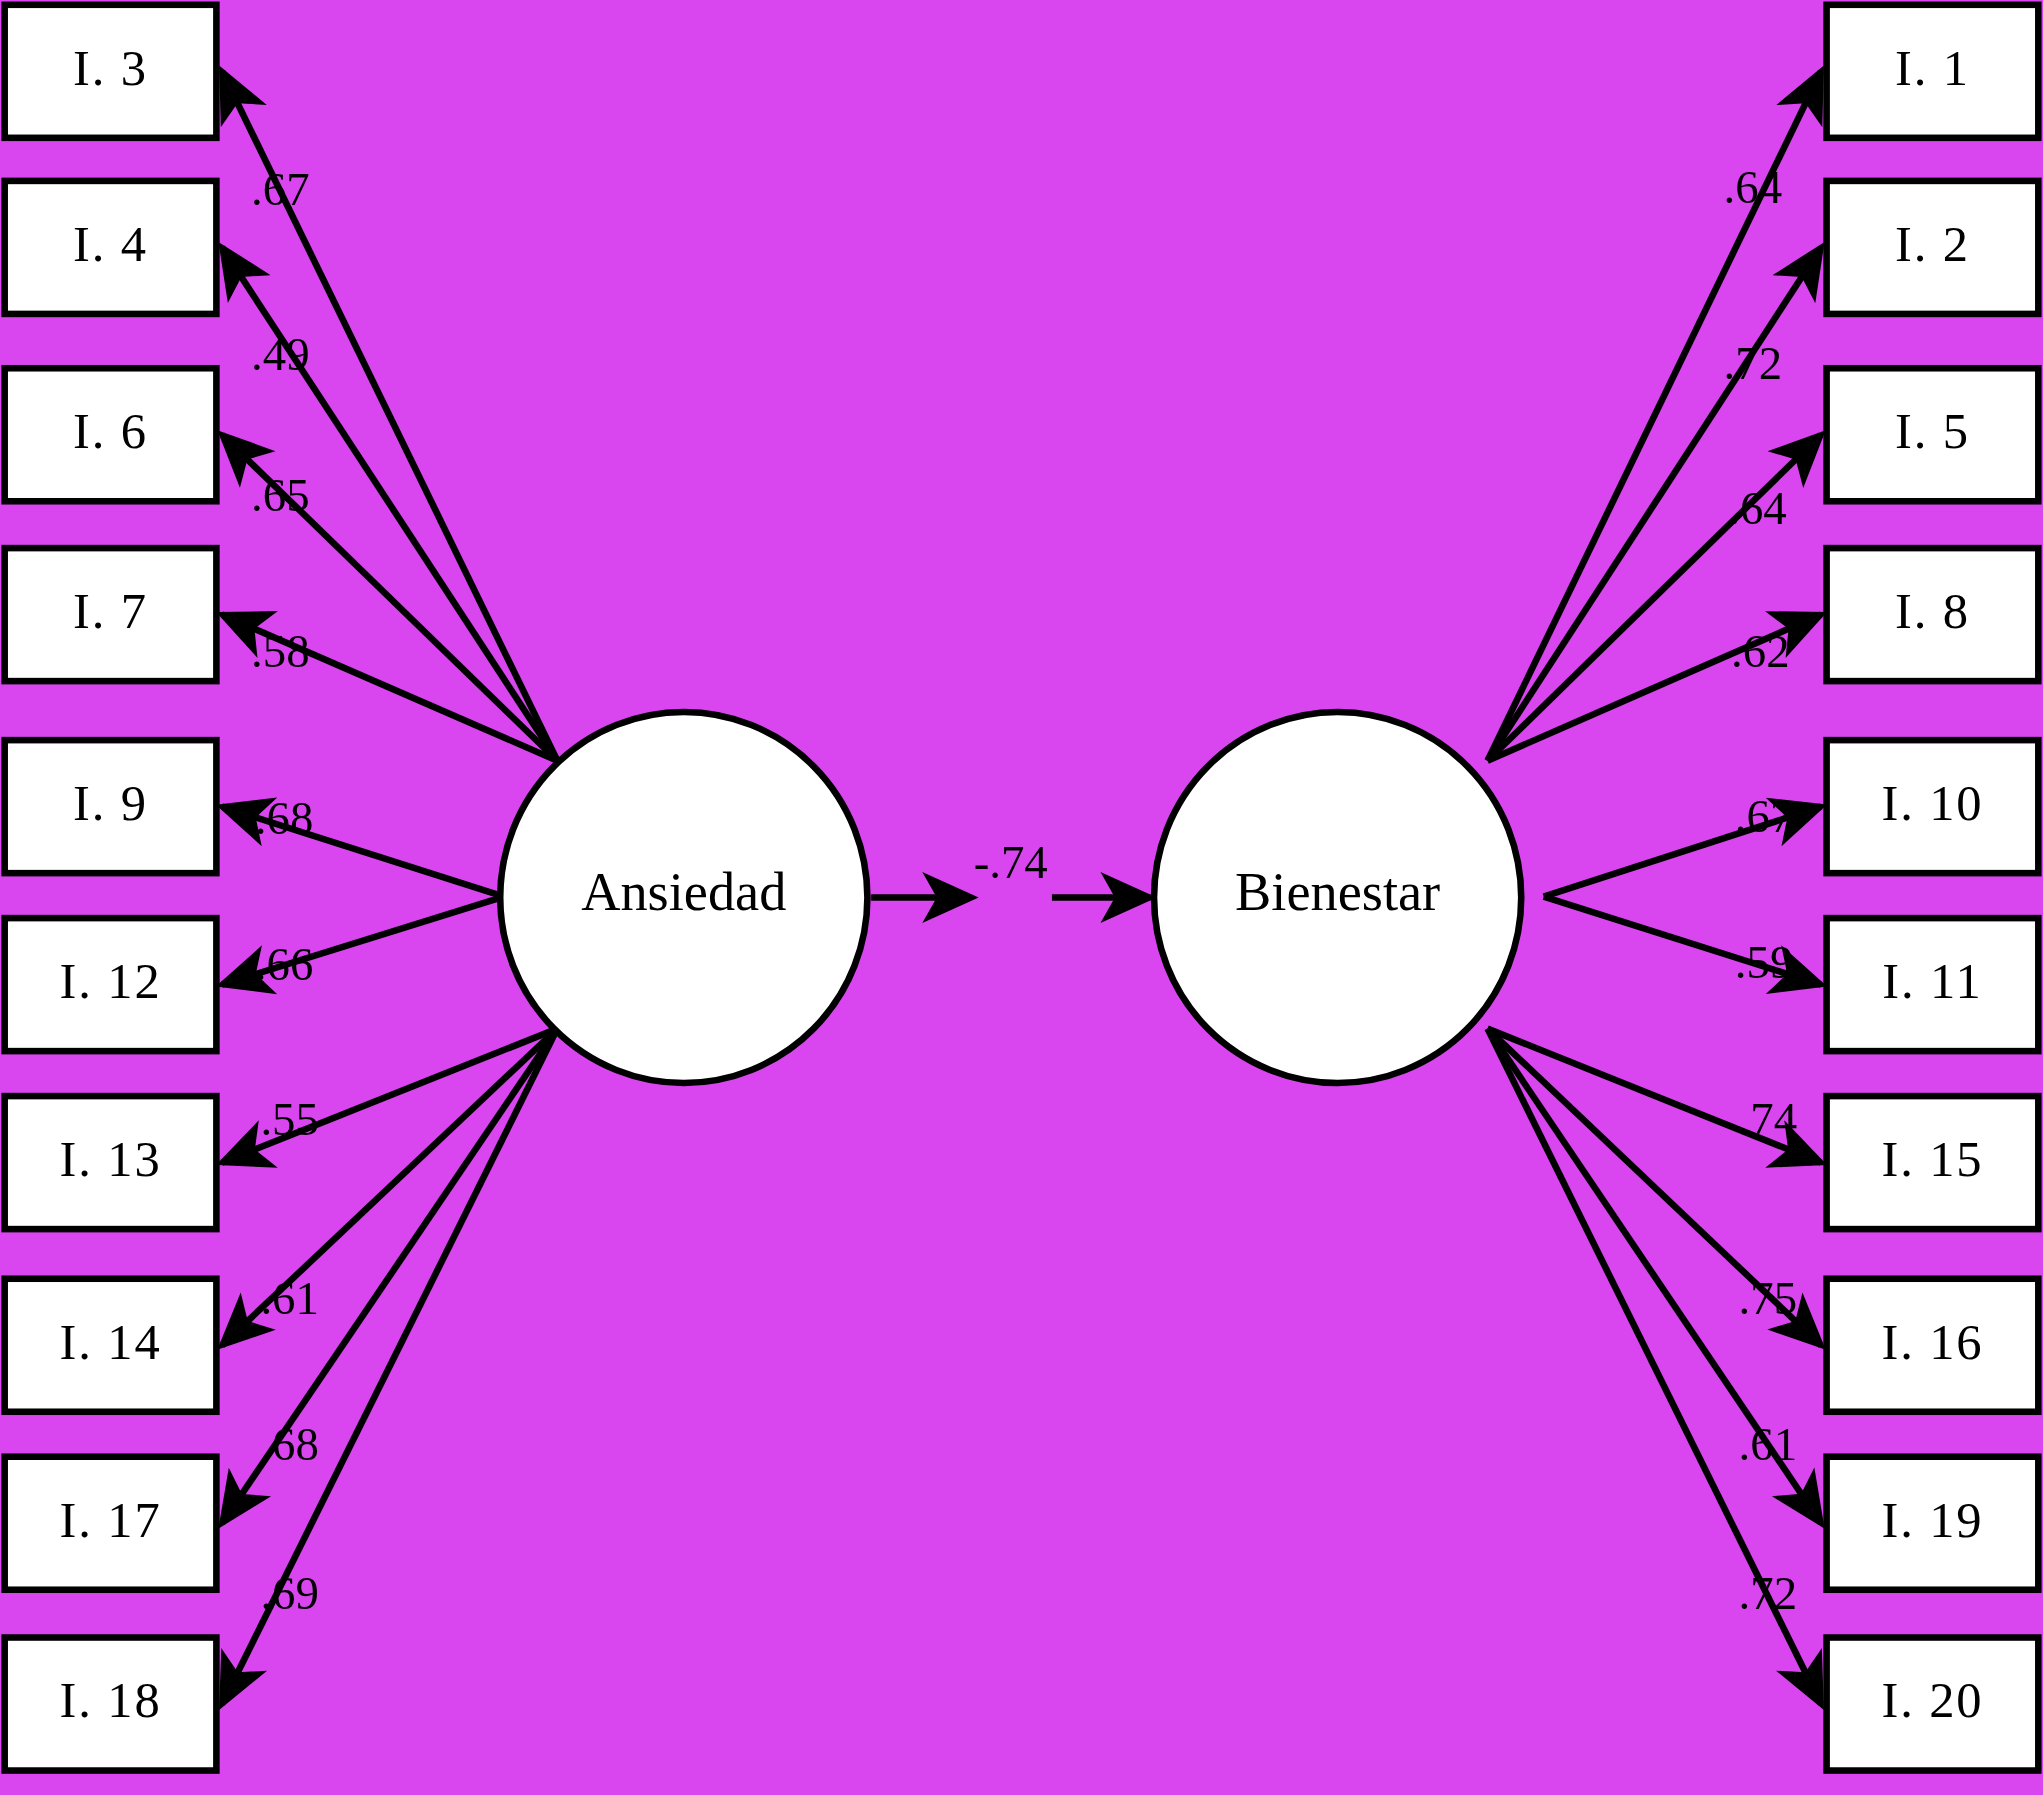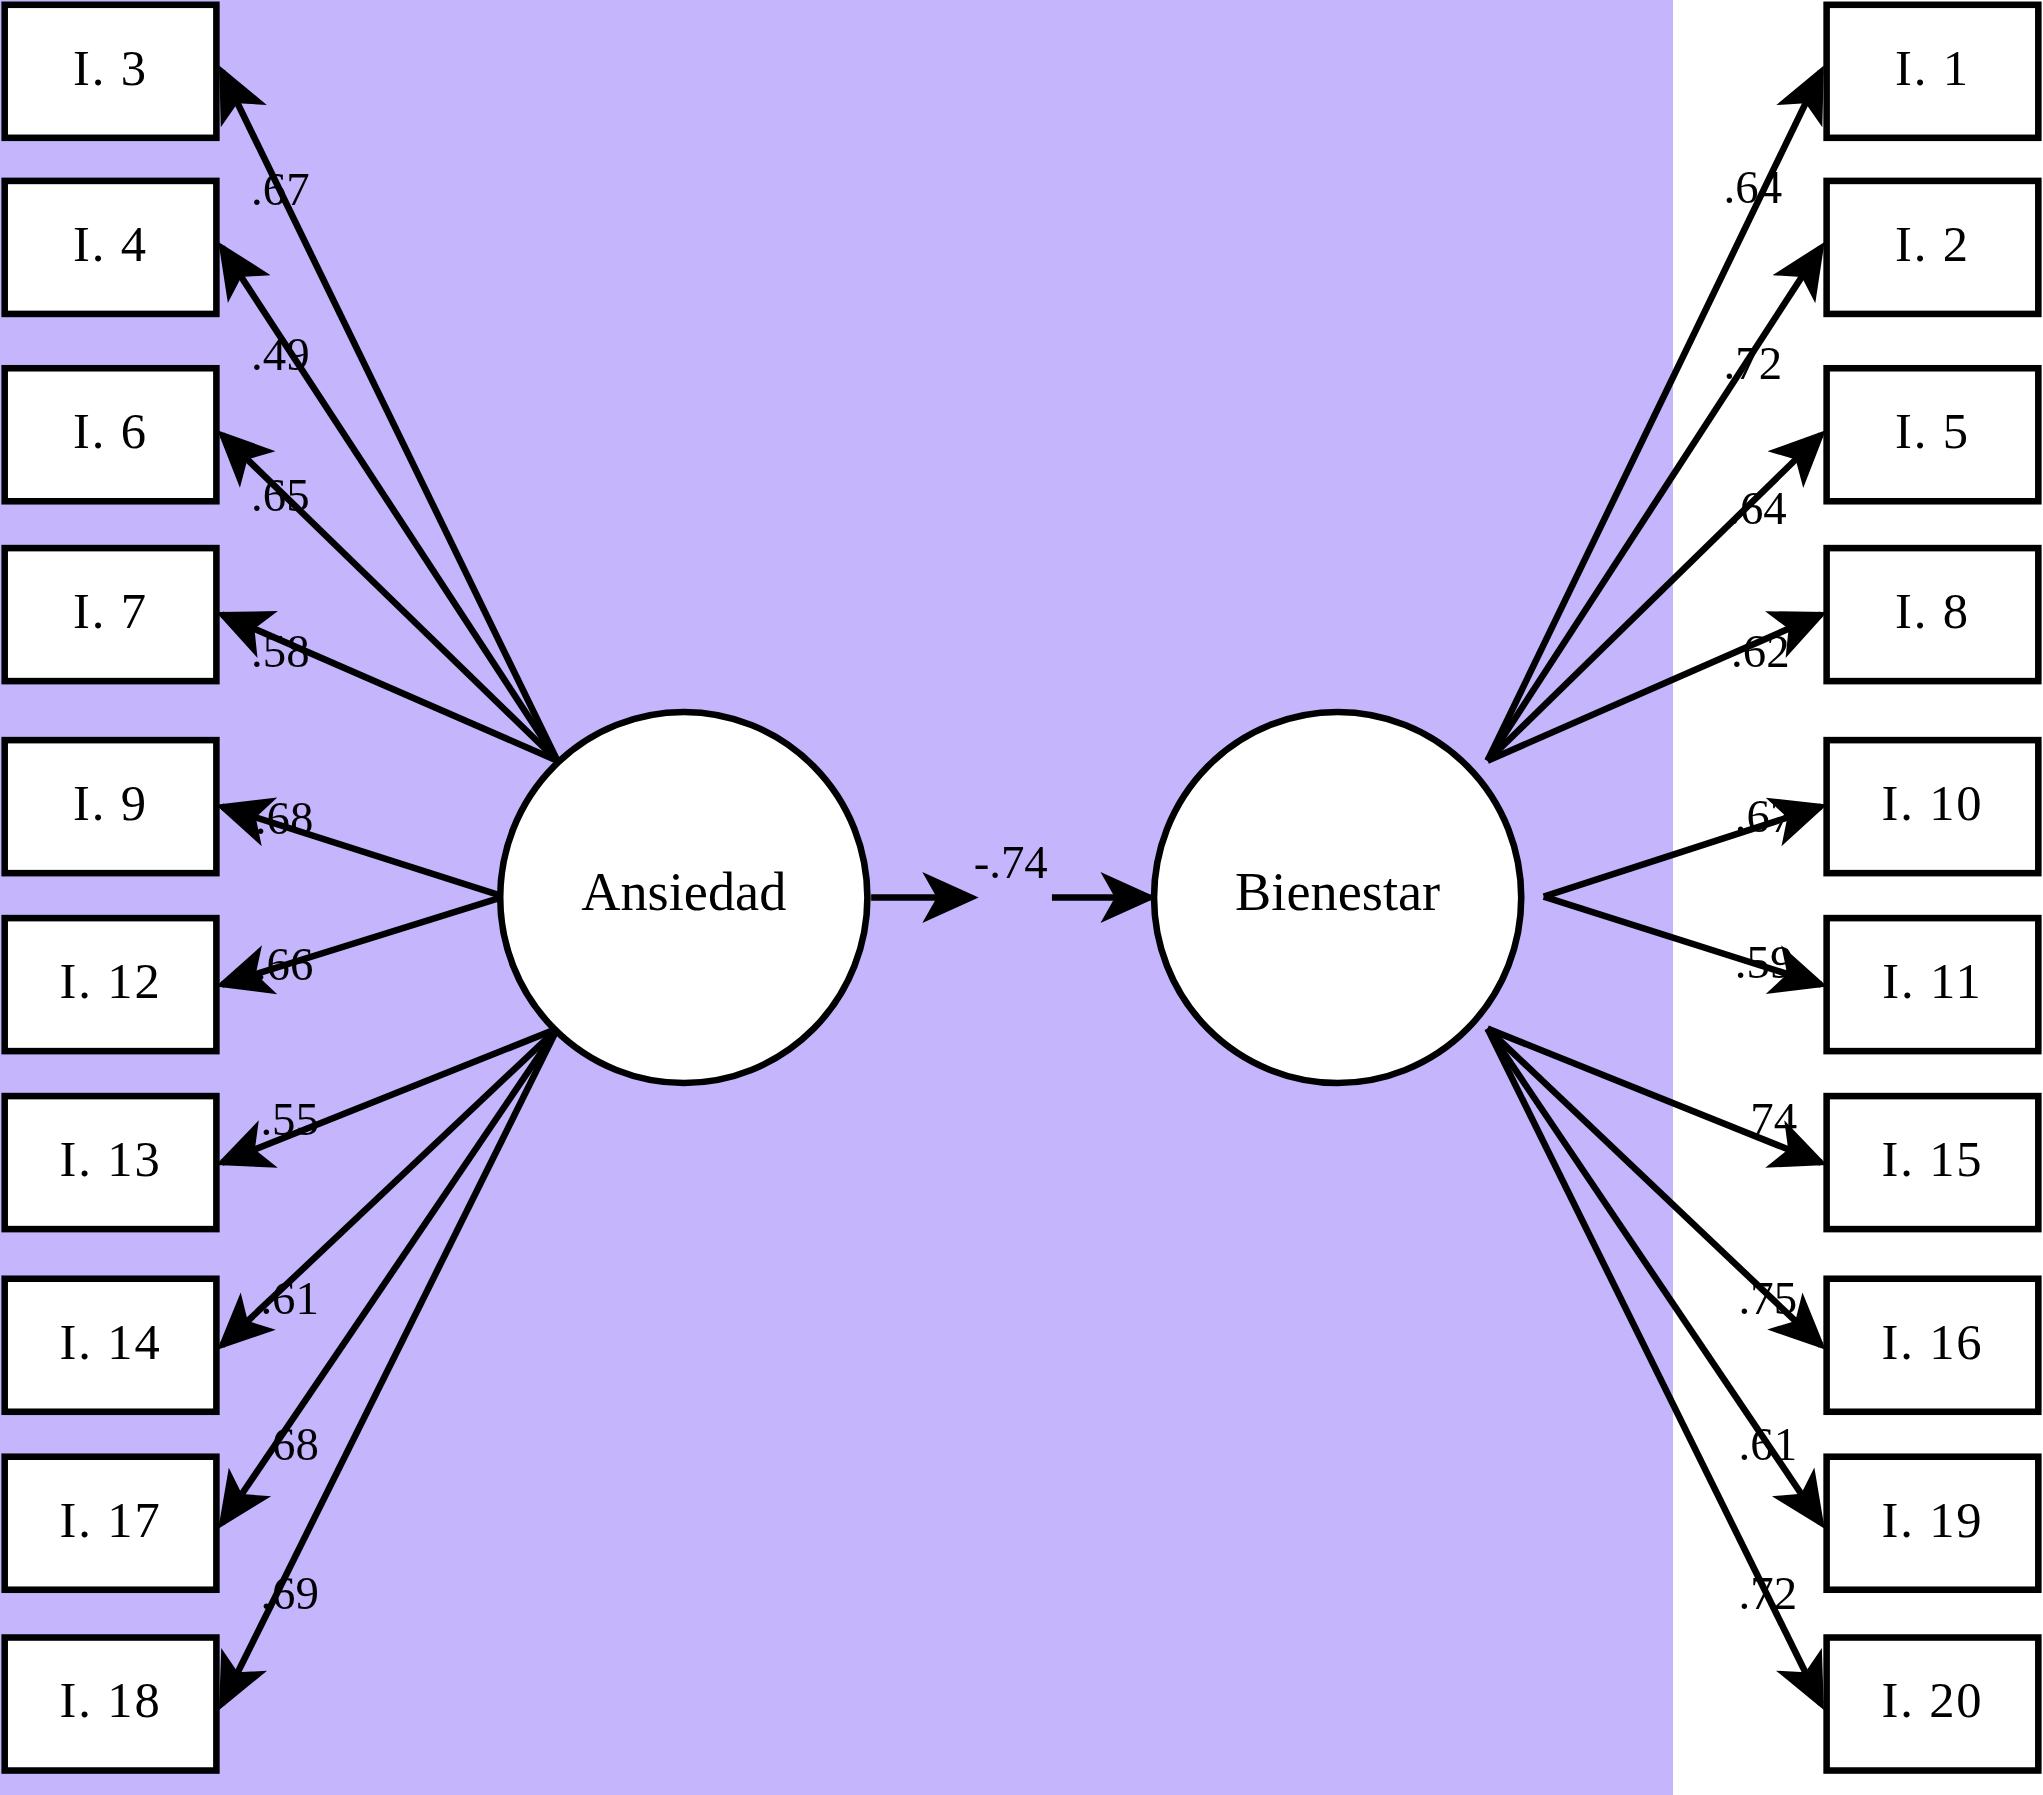--- a/index.html
+++ b/index.html
@@ -1,17 +1,17 @@
 <!DOCTYPE html>
 <html style="font-size:15px"><head>
 <meta charset="utf-8">
 <style>
   html,body{margin:0;padding:0;background:#ffffff;}
   body{width:2043px;height:1795px;overflow:hidden;font-family:"Liberation Serif",serif;}
-  #stage{position:relative;width:1673px;height:1795px;background:#c4b5fd;}
+  #stage{position:relative;width:2043px;height:1795px;background:#d946ef;}
   svg#diagram{position:absolute;left:0;top:0;width:2043px;height:1795px;}
   .box-label{font-family:"Liberation Serif",serif;font-size:54px;fill:#000;text-anchor:middle;dominant-baseline:middle;letter-spacing:2px;}
   .factor-label{font-family:"Liberation Serif",serif;font-size:58px;fill:#000;text-anchor:middle;dominant-baseline:middle;}
   .coef-label{font-family:"Liberation Serif",serif;font-size:50px;fill:#000;dominant-baseline:middle;}
   .corr-label{font-family:"Liberation Serif",serif;font-size:50px;fill:#000;text-anchor:middle;dominant-baseline:middle;}
   rect.indicator{fill:#ffffff;stroke:#000000;stroke-width:7;}
   ellipse.factor{fill:#ffffff;stroke:#000000;stroke-width:7;}
   path.loading,line.loading{stroke:#000000;stroke-width:7;fill:none;}
   line.corr{stroke:#000000;stroke-width:7;}
 </style>

